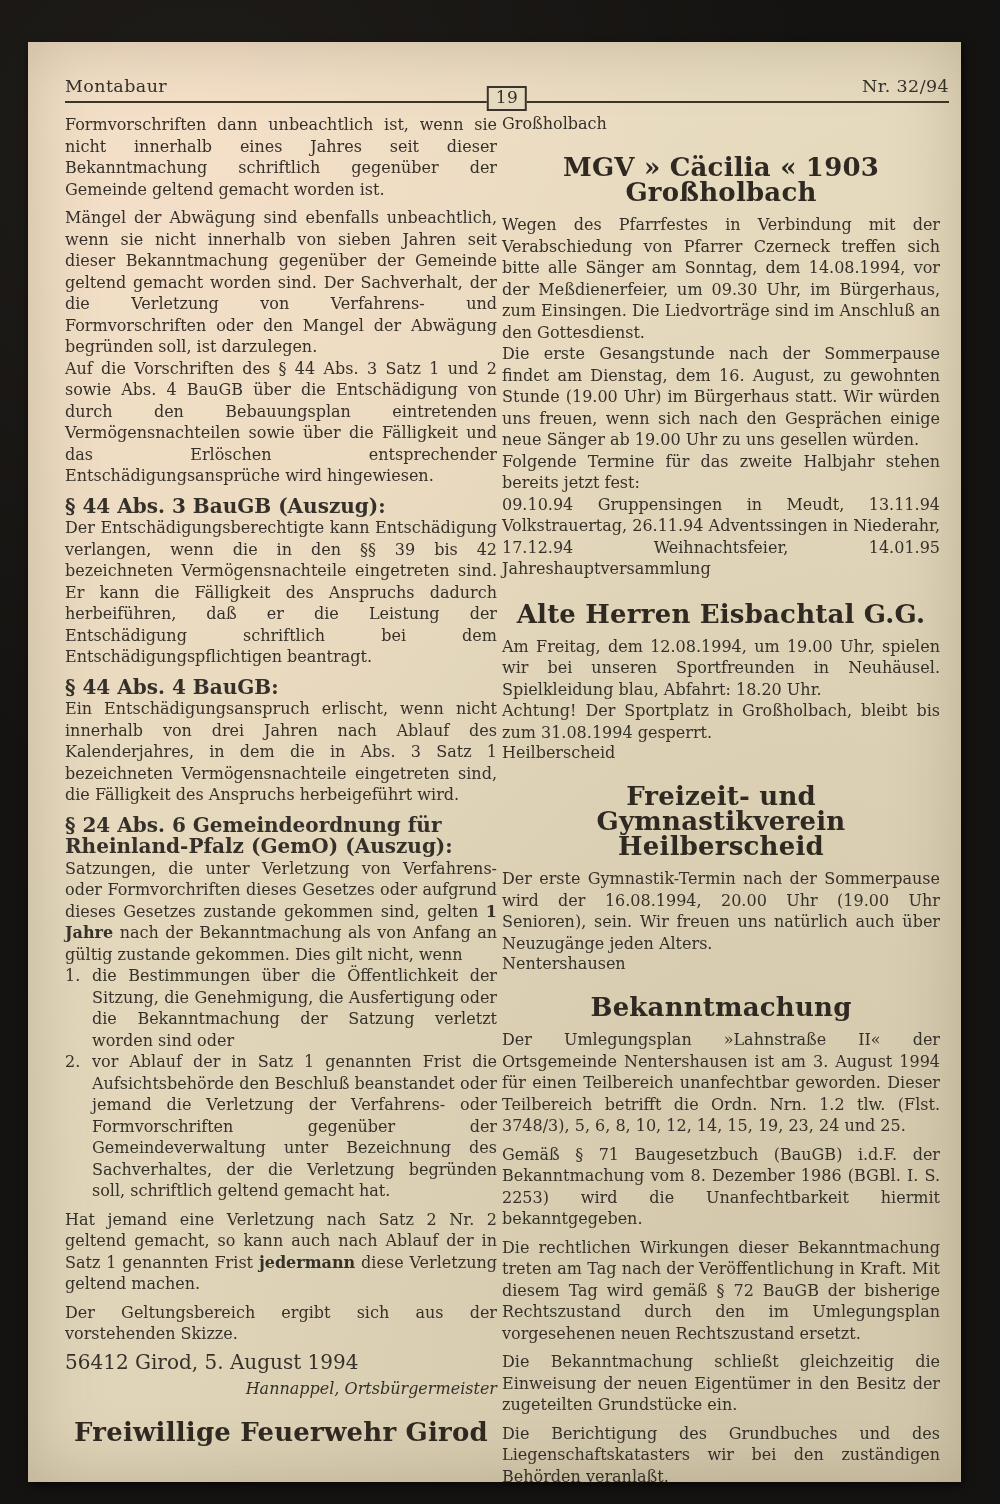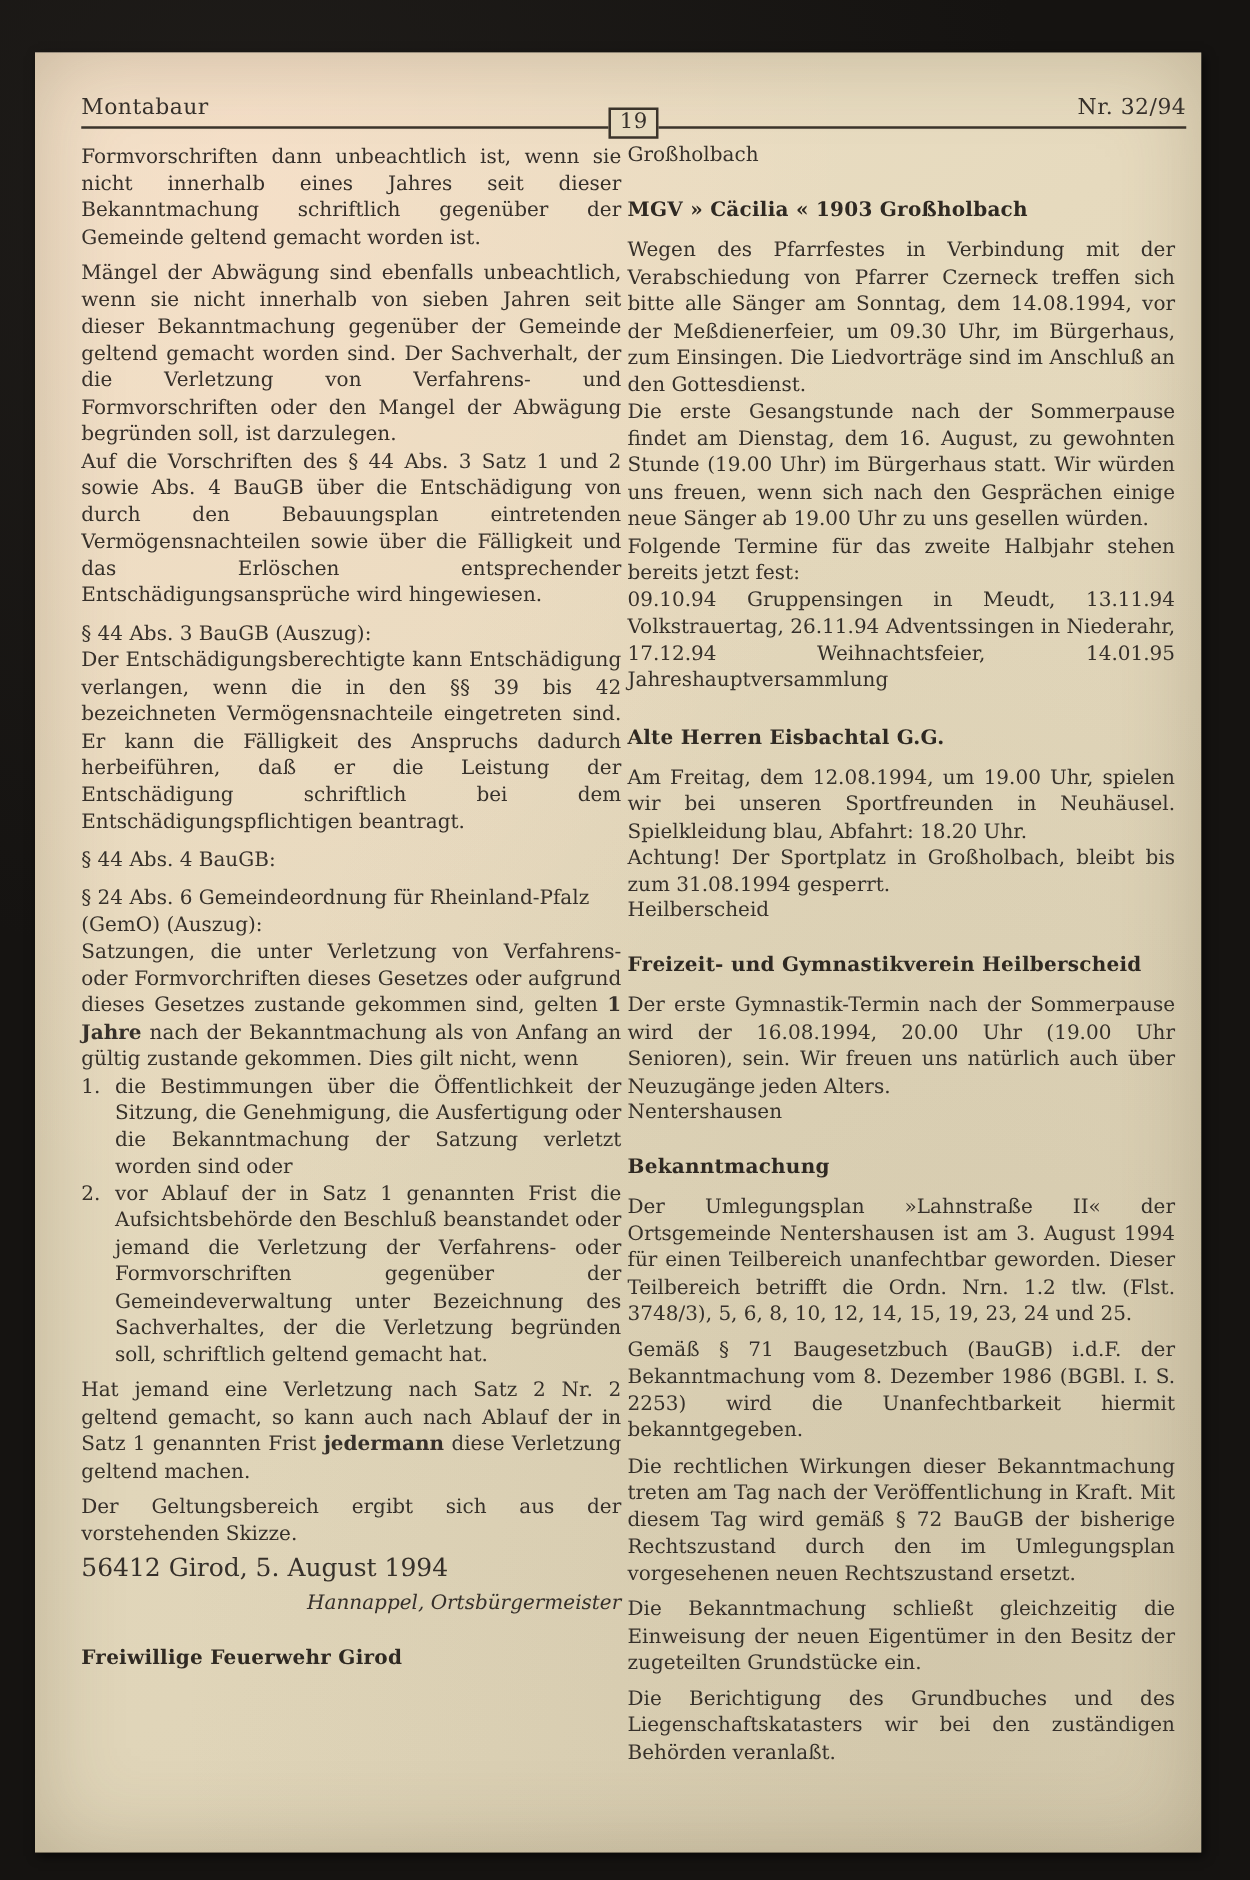--- a/index.html
+++ b/index.html
@@ -36,26 +36,26 @@
   .cols{display:flex;gap:5px;margin-top:11px;}
   .col{flex:0 0 auto;}
   .col-left{width:432px;}
   .col-right{width:438px;}
   .col > :first-child{margin-top:0 !important;}
   
   .p{font-size:16px;line-height:21.5px;text-align:justify;margin:7px 0 0;
      text-justify:inter-word;hyphens:none;}
   .p.tight{margin-top:0;}
   .p b{font-weight:700;}
-  .bold-head{font-size:16px;line-height:21.5px;font-weight:400;margin:9px 0 0;}
+  .bold-head{font-size:20px;line-height:21.5px;font-weight:700;margin:9px 0 0;}
   .bold-head + .p{margin-top:0;}
   .olist{margin:0;font-size:16px;line-height:21.5px;}
   .olist .li{display:grid;grid-template-columns:27px 1fr;}
   .olist .li .txt{text-align:justify;}
-  .h2{font-size:16px;line-height:25px;font-weight:700;text-align:left;
+  .h2{font-size:26px;line-height:25px;font-weight:700;text-align:center;
       margin:22px 0 9px;letter-spacing:0.2px;color:#2f2922;}
   .line{font-size:20px;line-height:21.5px;margin:7px 0 0;}
   .right-italic{font-size:16px;font-style:italic;text-align:right;margin:6px 0 0;}
 </style>
 </head>
 <body>
 
 <div class="scan-bg"></div>
 
 <div class="paper">
@@ -68,20 +68,21 @@
     </div>
 
     <div class="cols">
       <div class="col col-left" id="col-left">
           <p class="p">Formvorschriften dann unbeachtlich ist, wenn sie nicht innerhalb eines Jahres seit dieser Bekanntmachung schriftlich gegenüber der Gemeinde geltend gemacht worden ist.</p>
           <p class="p">Mängel der Abwägung sind ebenfalls unbeachtlich, wenn sie nicht innerhalb von sieben Jahren seit dieser Bekanntmachung gegenüber der Gemeinde geltend gemacht worden sind. Der Sachverhalt, der die Verletzung von Verfahrens- und Formvorschriften oder den Mangel der Abwägung begründen soll, ist darzulegen.</p>
           <p class="p tight">Auf die Vorschriften des § 44 Abs. 3 Satz 1 und 2 sowie Abs. 4 BauGB über die Entschädigung von durch den Bebauungsplan eintretenden Vermögensnachteilen sowie über die Fälligkeit und das Erlöschen entsprechender Entschädigungsansprüche wird hingewiesen.</p>
           <div class="bold-head">§ 44 Abs. 3 BauGB (Auszug):</div>
           <p class="p">Der Entschädigungsberechtigte kann Entschädigung verlangen, wenn die in den §§ 39 bis 42 bezeichneten Vermögensnachteile eingetreten sind. Er kann die Fälligkeit des Anspruchs dadurch herbeiführen, daß er die Leistung der Entschädigung schriftlich bei dem Entschädigungspflichtigen beantragt.</p>
           <div class="bold-head">§ 44 Abs. 4 BauGB:</div>
+          <p class="p">Ein Entschädigungsanspruch erlischt, wenn nicht innerhalb von drei Jahren nach Ablauf des Kalenderjahres, in dem die in Abs. 3 Satz 1 bezeichneten Vermögensnachteile eingetreten sind, die Fälligkeit des Anspruchs herbeigeführt wird.</p>
           <div class="bold-head">§ 24 Abs. 6 Gemeindeordnung für Rheinland-Pfalz (GemO) (Auszug):</div>
           <p class="p"><span>Satzungen, die unter Verletzung von Verfahrens- oder Formvorchriften dieses Gesetzes oder aufgrund dieses Gesetzes zustande gekommen sind, gelten </span><b>1 Jahre</b><span> nach der Bekanntmachung als von Anfang an gültig zustande gekommen. Dies gilt nicht, wenn</span></p>
           <div class="olist">
             <div class="li">
               <span>1.</span>
               <span class="txt">die Bestimmungen über die Öffentlichkeit der Sitzung, die Genehmigung, die Ausfertigung oder die Bekanntmachung der Satzung verletzt worden sind oder</span>
             </div>
             <div class="li">
               <span>2.</span>
               <span class="txt">vor Ablauf der in Satz 1 genannten Frist die Aufsichtsbehörde den Beschluß beanstandet oder jemand die Verletzung der Verfahrens- oder Formvorschriften gegenüber der Gemeindeverwaltung unter Bezeichnung des Sachverhaltes, der die Verletzung begründen soll, schriftlich geltend gemacht hat.</span>

